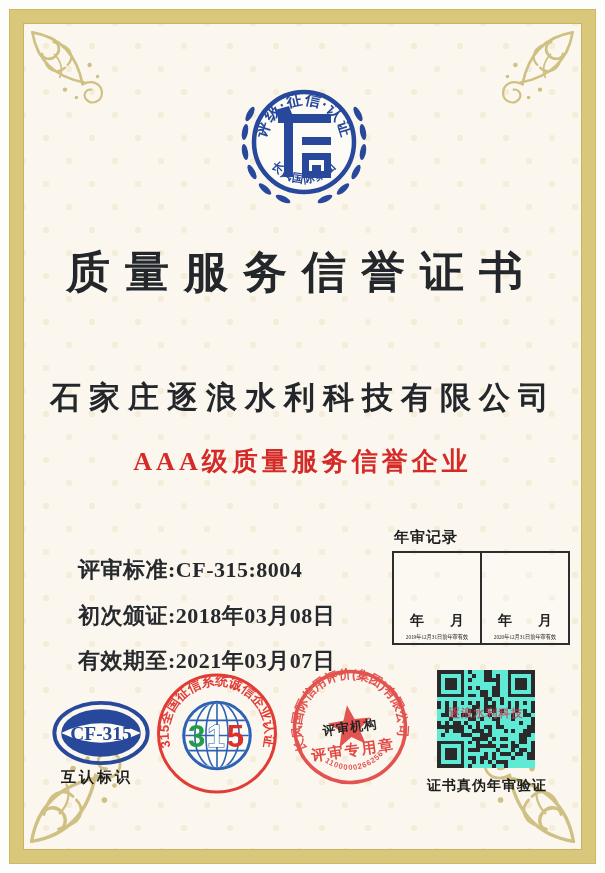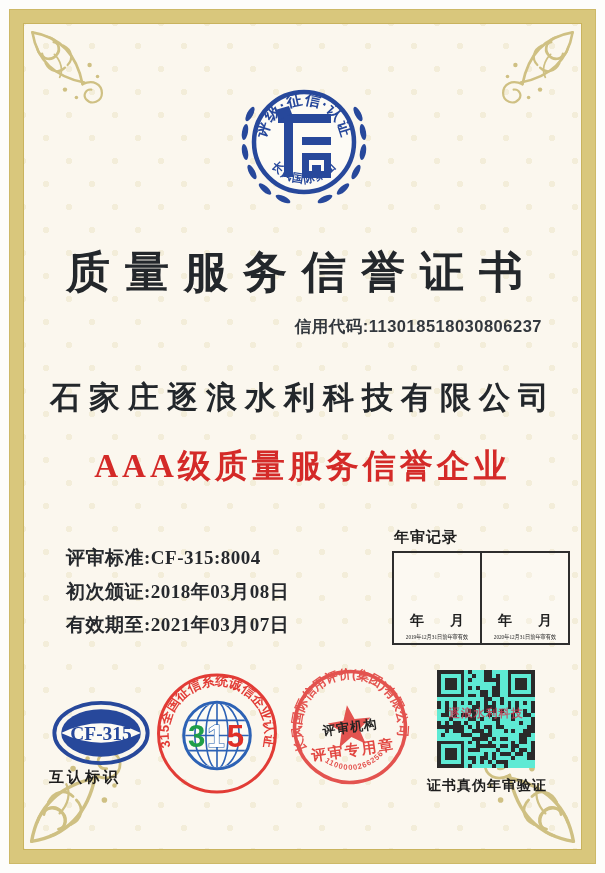--- a/index.html
+++ b/index.html
@@ -19,34 +19,34 @@
   .title{position:absolute;top:243px;left:0;right:16px;text-align:center;
          font-family:"Liberation Sans",sans-serif;font-weight:bold;font-size:44px;
          letter-spacing:15px;padding-left:15px;color:#23272b;z-index:2;}
   .credit-code{position:absolute;top:316px;left:65px;right:63px;text-align:right;
          font-family:"Liberation Sans",sans-serif;font-weight:bold;font-size:16.5px;
          color:#33383e;letter-spacing:0.5px;z-index:2;}
   .company{position:absolute;top:377px;left:0;right:0;text-align:center;
          font-family:"Liberation Sans",sans-serif;font-weight:bold;font-size:31px;
          letter-spacing:8px;padding-left:2px;color:#23272b;z-index:2;}
   .grade{position:absolute;top:444px;left:0;right:0;text-align:center;
-         font-weight:bold;font-size:33px;letter-spacing:4px;color:#d42a28;z-index:2;}
+         font-weight:bold;font-size:26px;letter-spacing:4px;color:#d42a28;z-index:2;}
   .details{position:absolute;left:66px;top:541px;z-index:2;}
-  .details p{margin:0;font-weight:bold;font-size:19px;line-height:33.5px;color:#26292d;letter-spacing:0.5px;}
+  .details p{margin:12px;font-weight:bold;font-size:22px;line-height:33.5px;color:#26292d;letter-spacing:0.5px;}
   .annual{position:absolute;left:392px;top:528px;width:174px;z-index:2;}
   .annual-label{font-weight:bold;font-size:15px;color:#1f1f1f;margin:0 0 4px 2px;letter-spacing:1px;}
   .annual-box{display:flex;width:174px;height:90px;border:2px solid #2e2e2e;background:rgba(255,255,255,0.25);}
   .annual-cell{flex:1;position:relative;}
   .annual-cell:first-child{border-right:2px solid #2e2e2e;}
   .ym{position:absolute;bottom:13px;left:0;right:0;display:flex;justify-content:center;gap:26px;
       font-weight:bold;font-size:14px;color:#1f1f1f;}
   .note{position:absolute;bottom:1px;left:0;right:0;text-align:center;font-size:6.5px;
         color:#222;white-space:nowrap;transform:scaleX(0.8);}
   .cf-logo{position:absolute;left:50px;top:699px;width:102px;height:68px;z-index:2;}
-  .cf-caption{position:absolute;left:28px;top:768px;width:114px;text-align:center;
+  .cf-caption{position:absolute;left:40px;top:768px;width:114px;text-align:center;
         font-weight:bold;font-size:15px;letter-spacing:3px;color:#1d1d1d;z-index:2;}
   .globe-logo{position:absolute;left:154px;top:669px;width:126px;height:126px;z-index:2;}
   .stamp{position:absolute;left:291px;top:668px;width:118px;height:118px;
         transform:rotate(-8deg);opacity:0.93;z-index:3;}
   .qr-wrap{position:absolute;left:437px;top:670px;width:98px;height:98px;background:#5eead4;z-index:2;}
   .qr-overlay{position:absolute;left:0;top:36px;width:98px;text-align:center;
         font-weight:bold;font-size:11.5px;color:rgba(205,60,85,0.8);letter-spacing:1px;}
   .qr-caption{position:absolute;left:418px;top:777px;width:138px;text-align:center;
         font-weight:bold;font-size:14px;letter-spacing:1px;color:#1d1d1d;z-index:2;}
 </style>
@@ -123,21 +123,20 @@
       <polygon points="46,46 60,42 63,50 50,56"></polygon>
       <rect x="55" y="52" width="9" height="61"></rect>
       <rect x="73" y="73" width="29" height="8"></rect>
       <rect x="73" y="89" width="29" height="25"></rect>
       <rect x="80" y="96" width="15" height="11" fill="#fdfbf5"></rect>
       <rect x="83" y="101" width="9" height="6"></rect>
     </g>
   </svg>
 
   <div class="title">质量服务信誉证书</div>
-  <div class="credit-code">信用代码:113018518030806237</div>
   <div class="company">石家庄逐浪水利科技有限公司</div>
   <div class="grade">AAA级质量服务信誉企业</div>
 
   <div class="details">
     <p>评审标准:CF-315:8004</p>
     <p>初次颁证:2018年03月08日</p>
     <p>有效期至:2021年03月07日</p>
   </div>
 
   <div class="annual">

